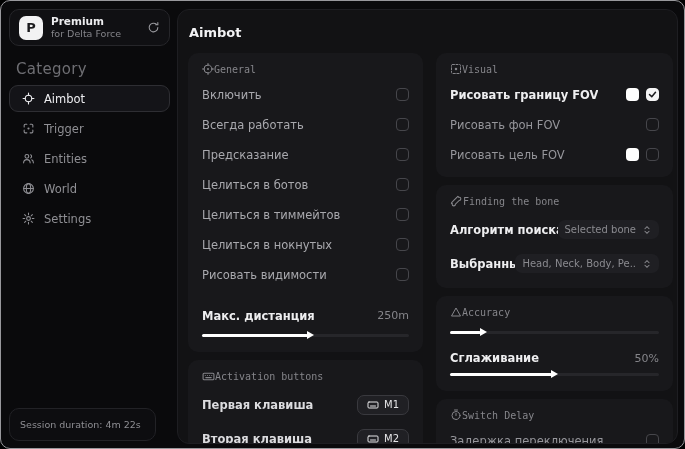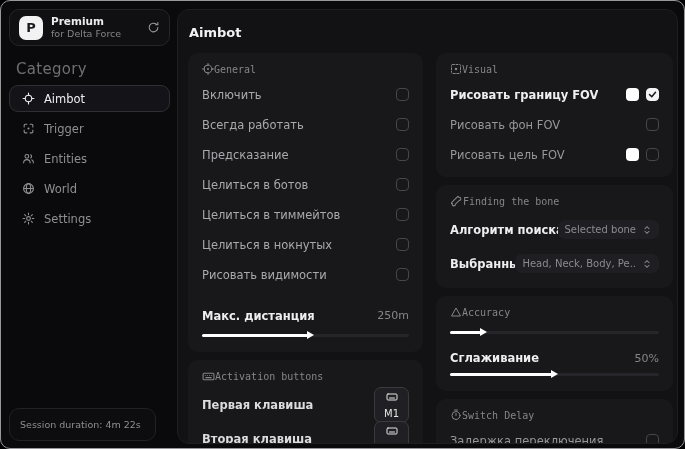--- a/index.html
+++ b/index.html
@@ -76,21 +76,21 @@
   .slider .track { position:absolute; left:0; right:0; top:5px; height:2.5px;
     background:#26262a; border-radius:2px; }
   .slider .fill { position:absolute; left:0; top:5px; height:2.5px;
     background:#fff; border-radius:2px; }
   .slider .fill::after { content:""; position:absolute; right:-6px; top:-3.2px;
     border-left:7px solid #fff; border-top:4.5px solid transparent;
     border-bottom:4.5px solid transparent; }
 
   .keybtn { display:flex; align-items:center; gap:5px; padding:3px 9px;
     background:#202024; border:1px solid #39393e; border-radius:7px;
-    font-size:10px; color:#e4e4e6; cursor:pointer;flex-direction:column; }
+    font-size:10px; color:#e4e4e6; cursor:pointer; }
   .kb-row { height:25px; }
   .kb-lbl { font-size:11.5px; color:#dcdcdf; font-weight:bold; }
 
   .select { display:flex; align-items:center; gap:6px; padding:4px 7px;
     background:#1f1f23; border-radius:7px; font-size:10px; color:#8a8a8f;
     cursor:pointer; flex:0 0 auto; }
   .bone-row { height:25px; }
 
   svg { display:block; }
 </style>

